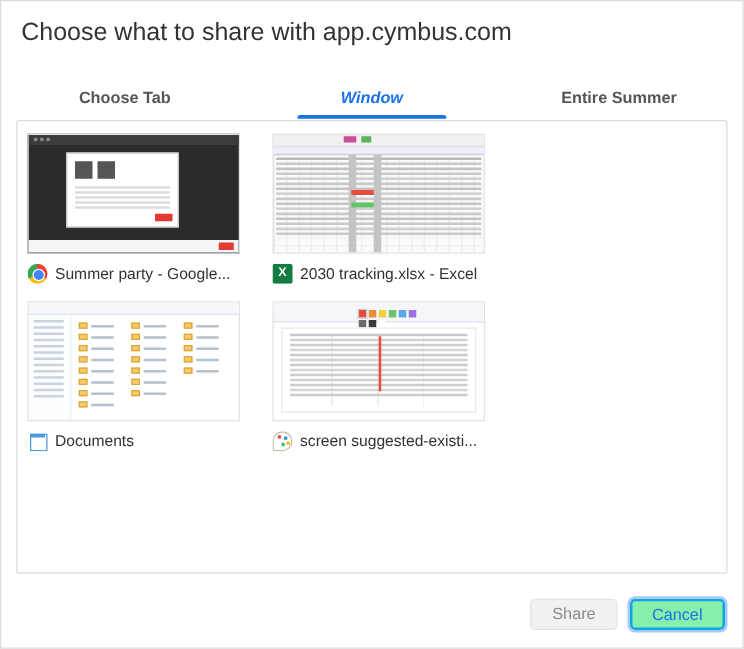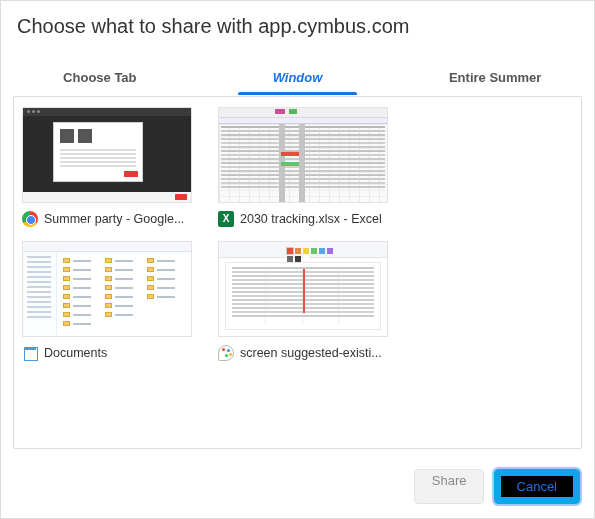--- a/index.html
+++ b/index.html
@@ -194,21 +194,21 @@
     padding: 3px 16px;
     font-size: 13px;
     border-radius: 4px;
     cursor: pointer;
     text-align: right;
   }
   .btn-share {
     background:#f1f1f1; border:1px solid #e3e3e3; color:#8a8a8a;
   }
   .btn-cancel {
-    background:#000000; border:7px solid #0ea5e9; color:#1a73e8;
+    background:#86efac; border:2px solid #0ea5e9; color:#1a73e8;
     outline: 2px solid #a8c7fa; outline-offset: 0;
   }
 </style>
 </head>
 <body>
 
 <div class="header">
   <div class="title">Choose what to share with app.cymbus.com</div>
 </div>
 

